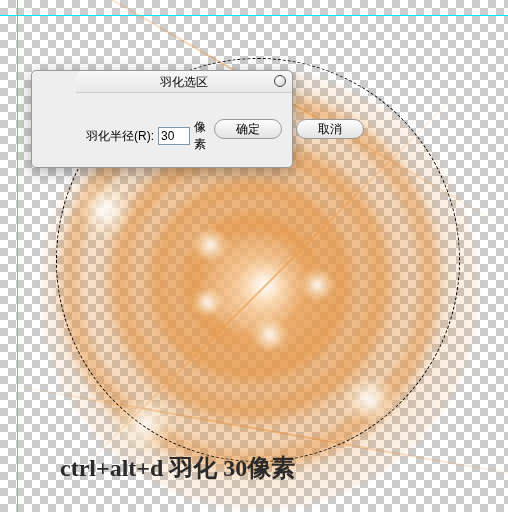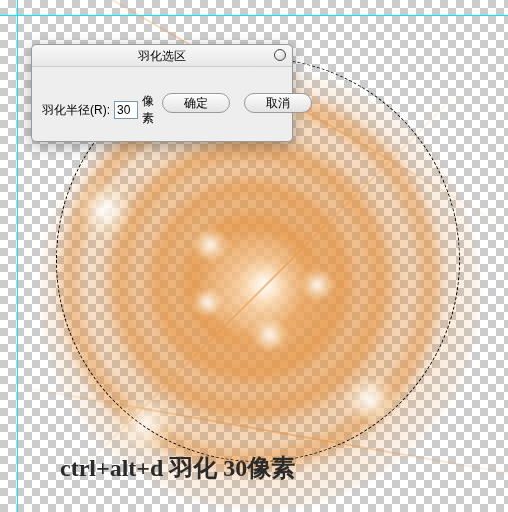--- a/index.html
+++ b/index.html
@@ -83,26 +83,27 @@
       position: absolute;
       border: 1px dashed #000;
       border-radius: 50%;
       background: none;
       pointer-events: none;
     }
 
     
     .dialog {
       position: absolute;
-      top: 44px; left: 31px;
+      top: 70px; left: 31px;
       width: 262px;
       background: #eeeeee;
       border: 1px solid #999;
       border-radius: 5px;
       box-shadow: 0 4px 16px rgba(0,0,0,0.3);
+      padding-left: 44px;
     }
     .dialog-titlebar {
       position: relative;
       height: 22px;
       border-bottom: 1px solid #ccc;
       text-align: center;
       line-height: 22px;
       font-size: 12px;
       background: linear-gradient(#f8f8f8, #e8e8e8);
       border-radius: 6px 6px 0 0;
@@ -123,21 +124,21 @@
     }
     .dialog-form {
       display: flex;
       align-items: center;
       gap: 4px;
       flex: 1;
       margin-top: 14px;
     }
     .dialog-form label { white-space: nowrap; }
     .dialog-form input {
-      width: 24px;
+      width: 32px;
       height: 18px;
       border: 1px solid #7a98af;
       background: #fff;
       font-size: 12px;
       text-align: left;
       padding: 0 2px;
     }
     .dialog-buttons {
       display: flex;
       flex-direction: row;

